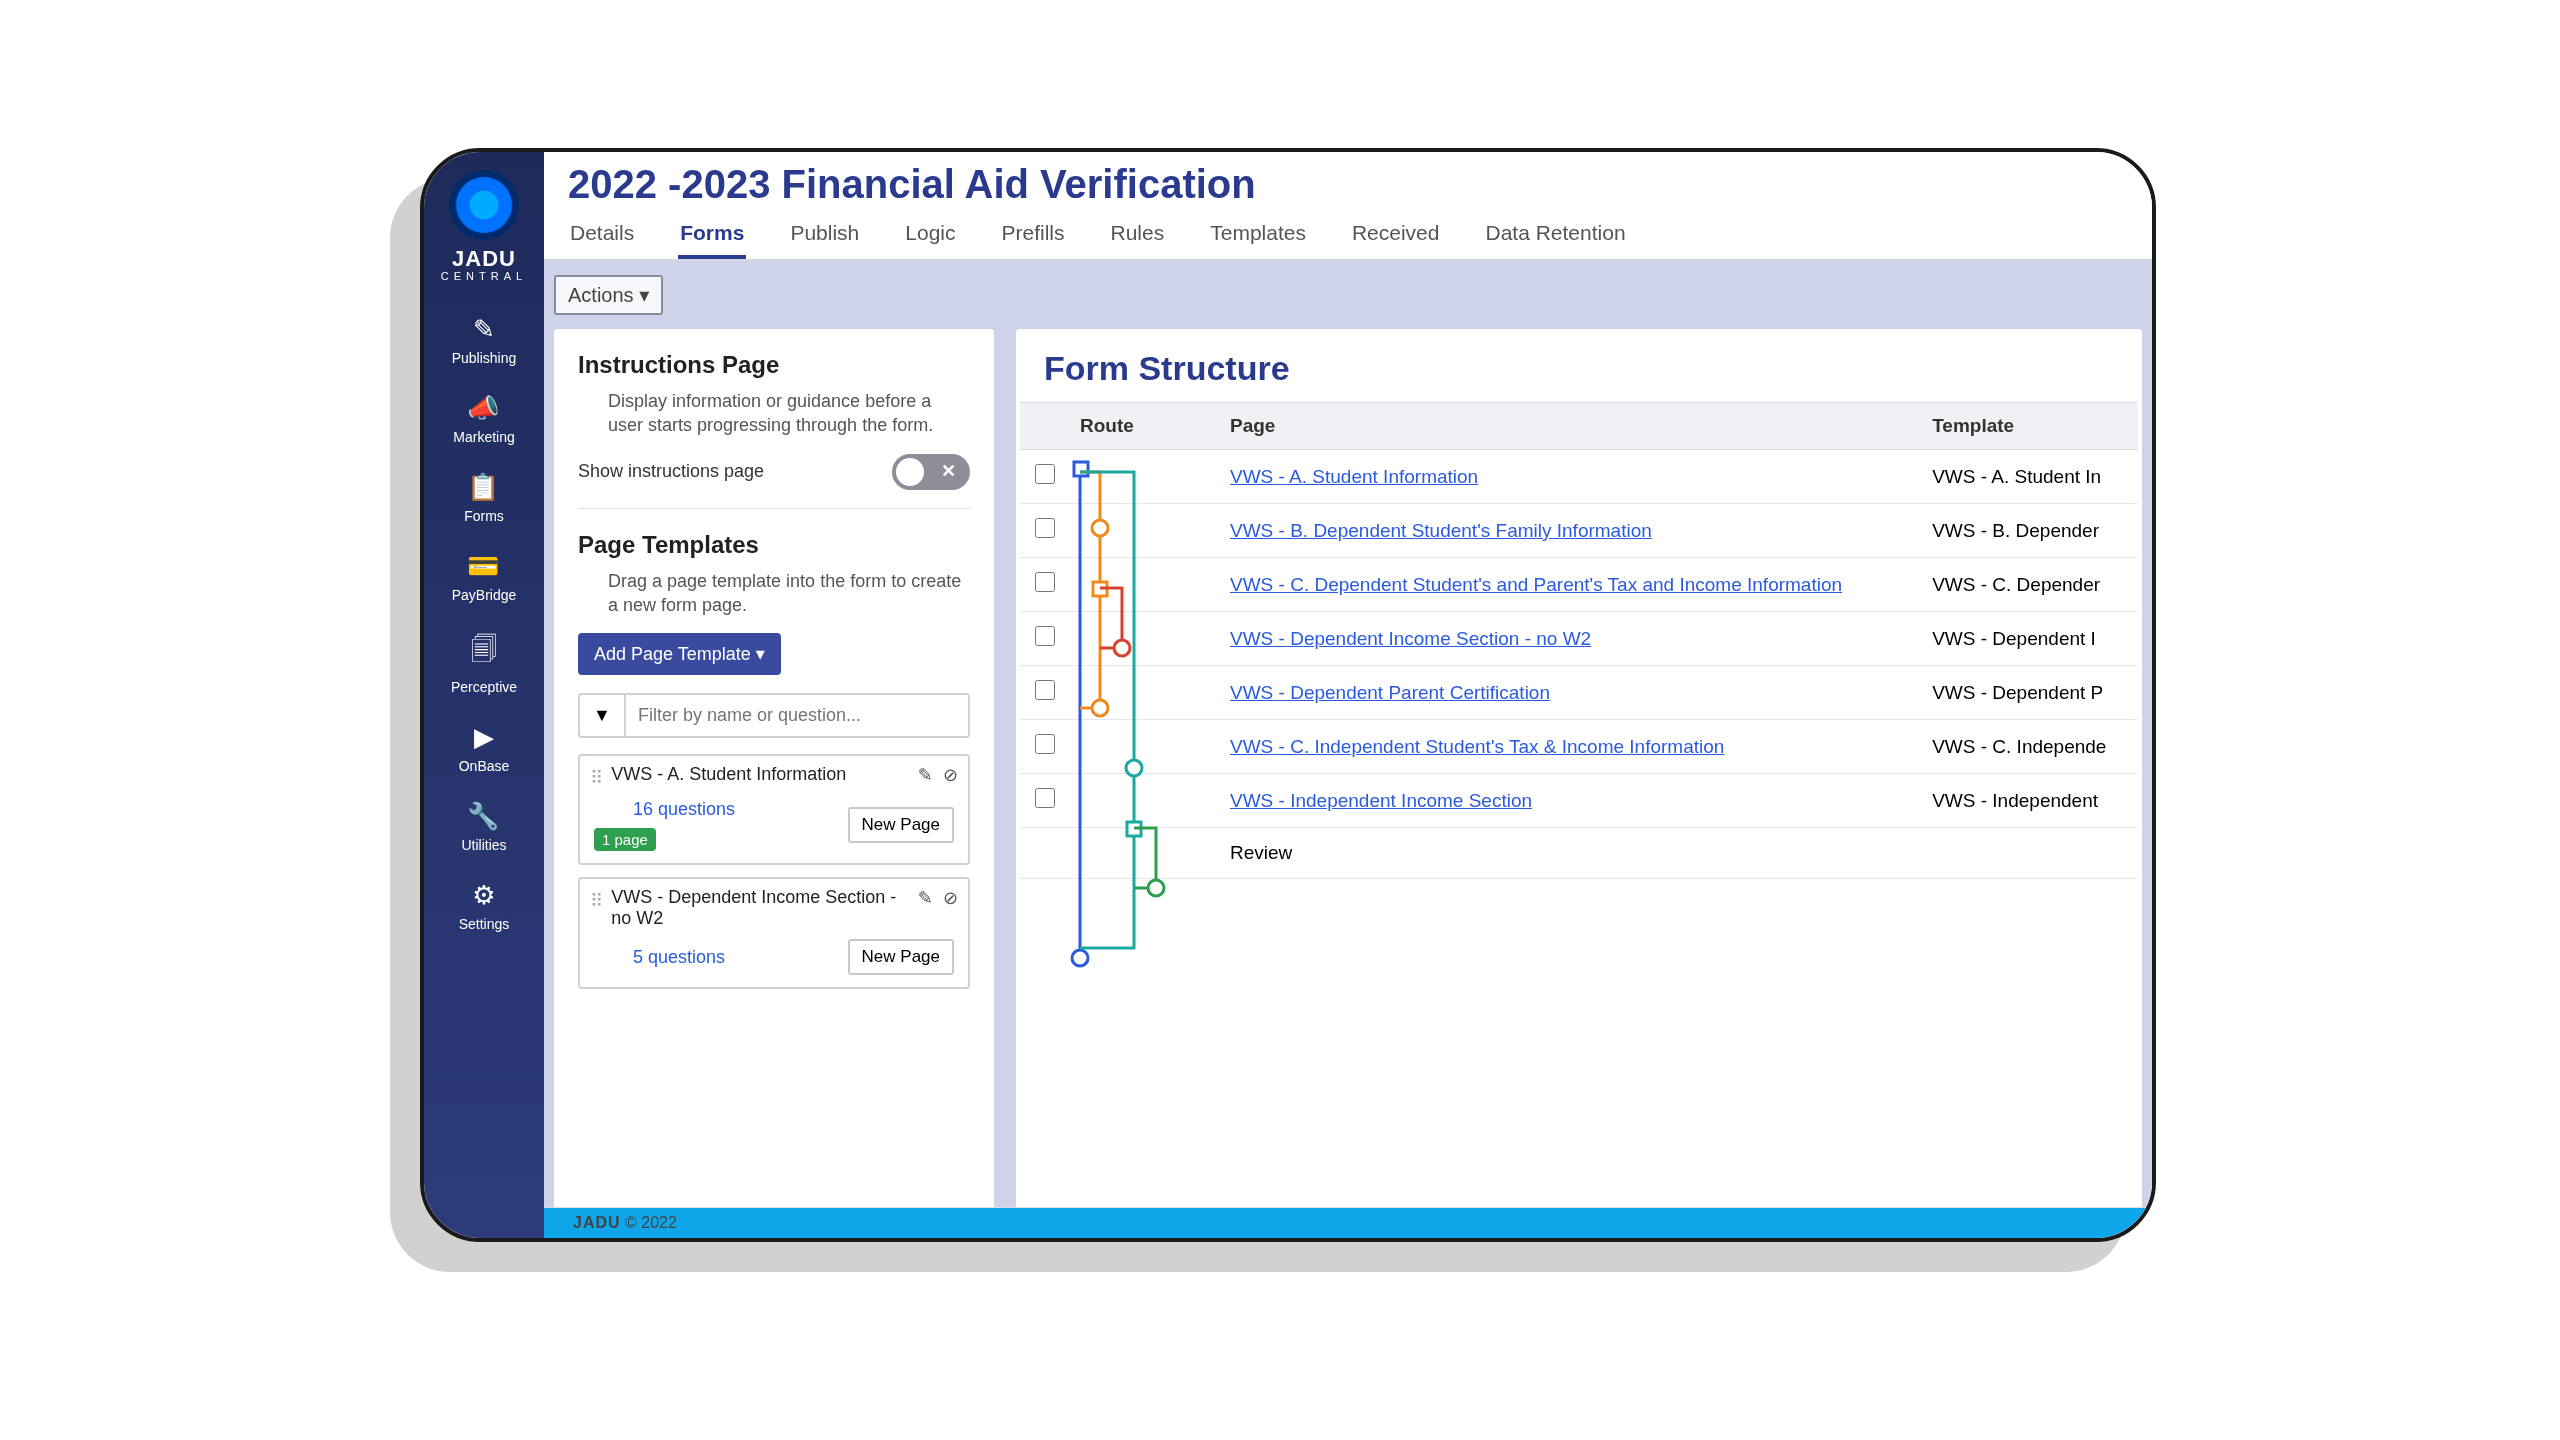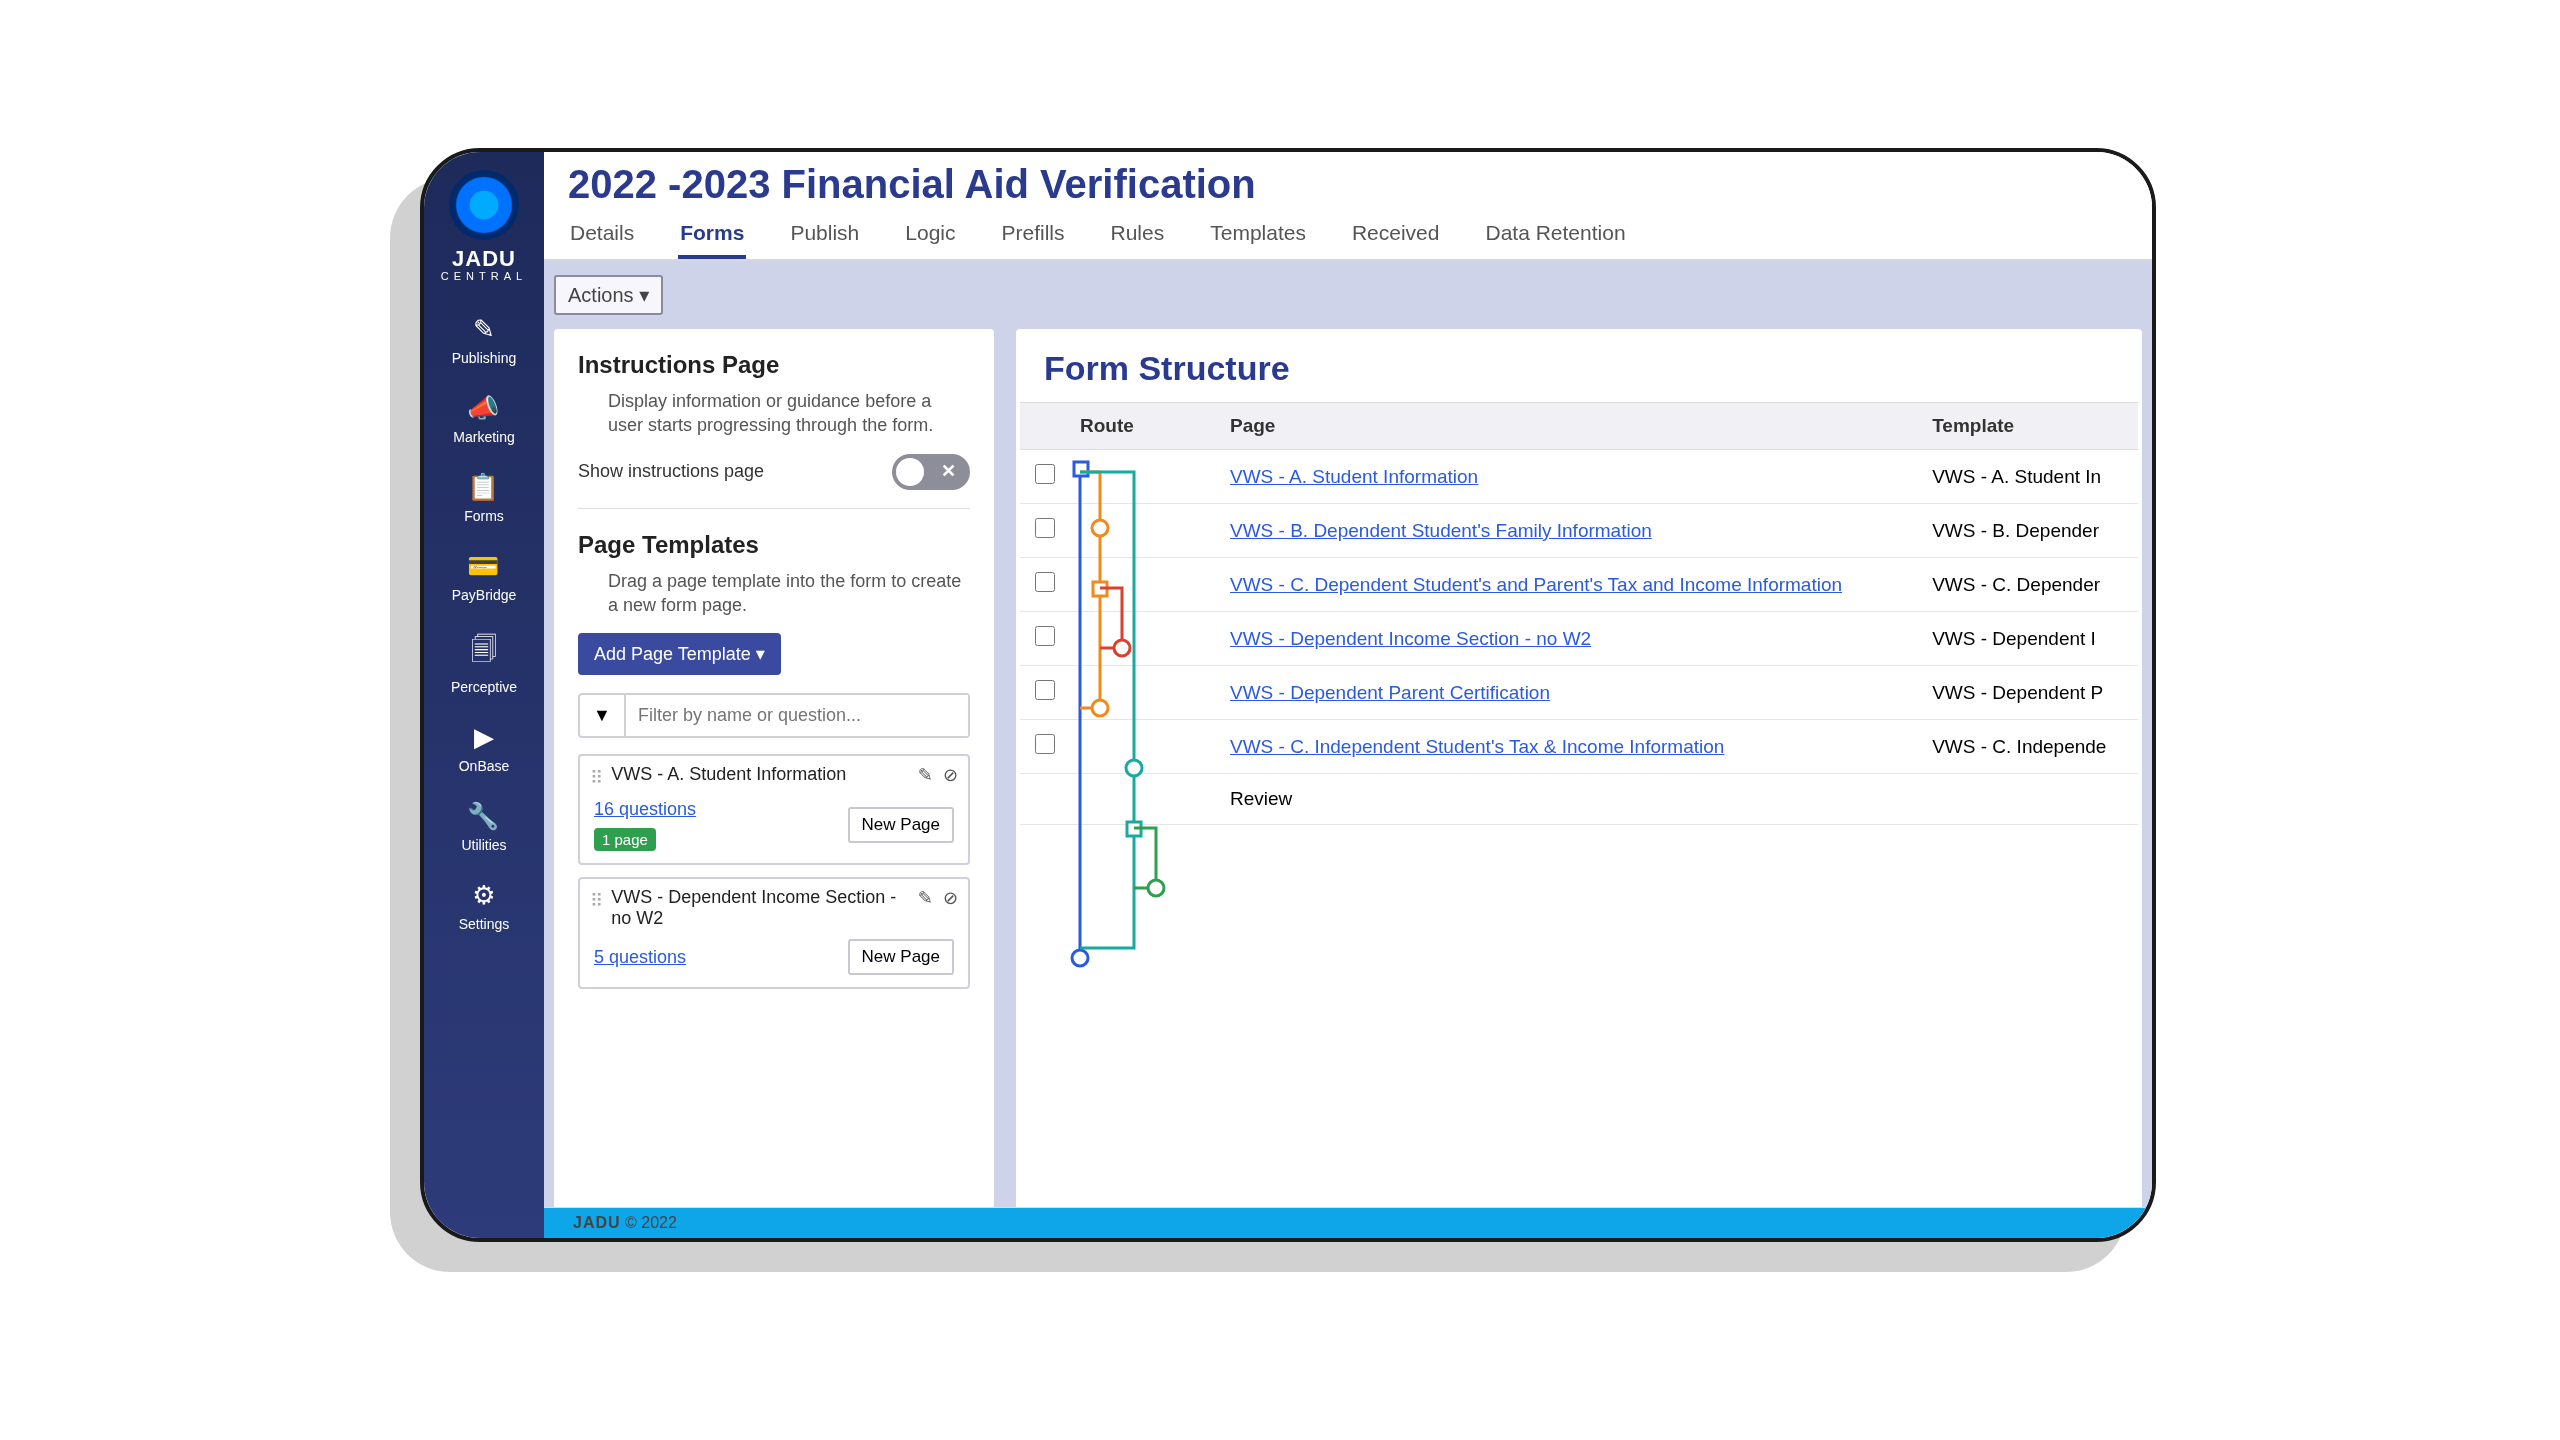--- a/index.html
+++ b/index.html
@@ -89,21 +89,21 @@
     flex: 1; border: none; padding: 10px 12px; font-size: 18px; outline: none;
   }
 
   .tpl-card { border: 2px solid #d0d0d8; border-radius: 4px; margin-bottom: 12px; padding: 8px 10px 12px; }
   .tpl-head { display: flex; align-items: flex-start; gap: 8px; }
   .drag { color: #aaa; font-size: 18px; cursor: grab; padding-top: 3px; }
   .tpl-name { flex: 1; font-size: 18px; color: #222; }
   .tpl-icons { display: flex; gap: 10px; color: #555; font-size: 18px; }
   .tpl-icons span { cursor: pointer; }
   .tpl-body { display: flex; align-items: center; justify-content: space-between; margin-top: 10px; padding: 0 4px; }
-  .qlink { color: #2a5adf; text-decoration: underline; font-size: 18px; cursor: pointer; }
+  .qlink { color: #2a5adf; font-size: 18px; cursor: pointer; margin-left: 39px; }
   .newpage-btn { border: 2px solid #c8c8d0; background: #fff; padding: 6px 12px; font-size: 17px; border-radius: 3px; cursor: pointer; }
   .badge { display: inline-block; background: #2e9e4f; color: #fff; font-size: 15px; padding: 3px 8px; border-radius: 4px; margin-top: 8px; }
 
   
   .panel-right {
     flex: 1; background: #fff; border-radius: 4px 4px 0 0; padding: 20px 4px 0; overflow: hidden;
   }
   .panel-right h2 { color: #2a3a8f; font-size: 34px; font-weight: 800; padding: 0 24px 14px; }
   .fs-table { width: 100%; border-collapse: collapse; font-size: 19px; }
   .fs-table th {
@@ -295,20 +295,26 @@
                     <td class="page-col"><a>VWS - Dependent Parent Certification</a></td>
                     <td class="tpl-col">VWS - Dependent P</td>
                   </tr>
                   <tr>
                     <td class="cb"><input type="checkbox" style=""></td>
                     <td class="route-col"></td>
                     <td class="page-col"><a>VWS - C. Independent Student's Tax &amp; Income Information</a></td>
                     <td class="tpl-col">VWS - C. Independe</td>
                   </tr>
                   <tr>
+                    <td class="cb"><input type="checkbox" style=""></td>
+                    <td class="route-col"></td>
+                    <td class="page-col"><a>VWS - Independent Income Section</a></td>
+                    <td class="tpl-col">VWS - Independent</td>
+                  </tr>
+                  <tr>
                     <td class="cb"></td>
                     <td class="route-col"></td>
                     <td class="page-col">Review</td>
                     <td class="tpl-col"></td>
                   </tr>
                 </tbody>
             </table>
 
             <svg class="route-svg" width="150" height="560" style="top:46px;">
 

